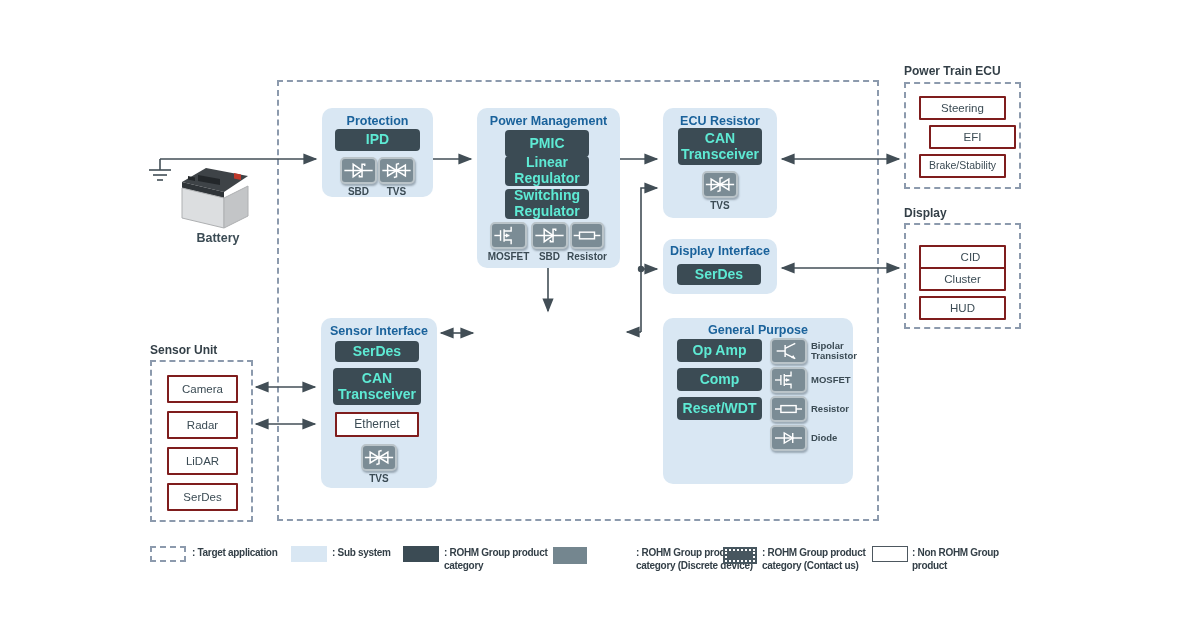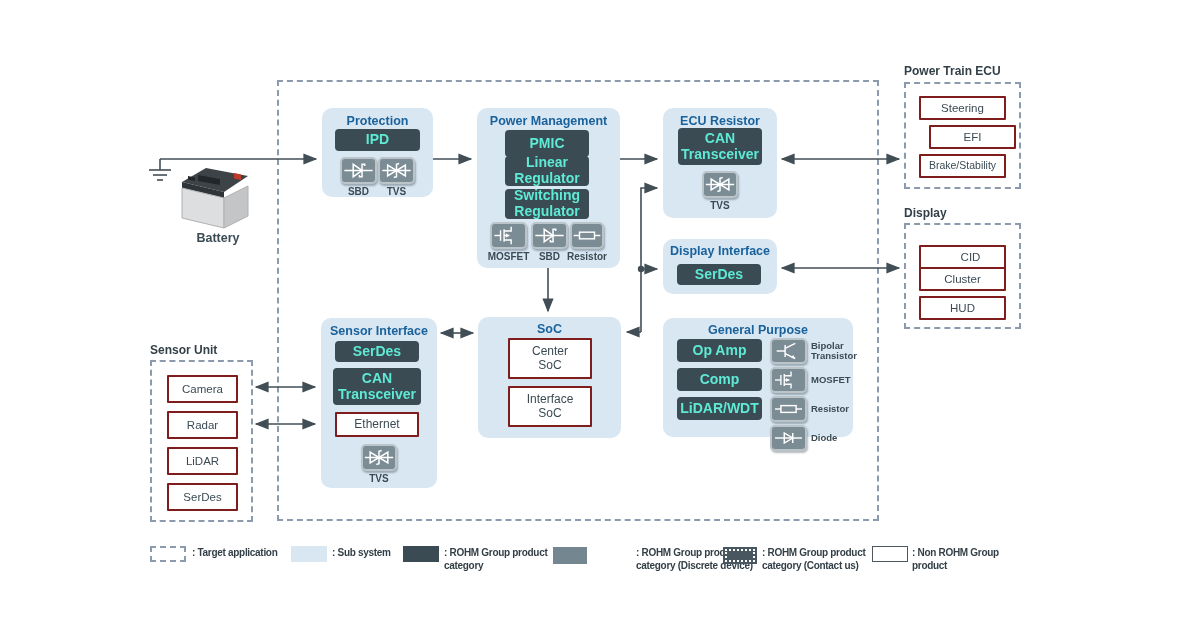--- a/index.html
+++ b/index.html
@@ -195,31 +195,26 @@
     <div class="dark" style="left:12px;top:50px;width:88px;height:37px;padding:0 8px;box-sizing:border-box;">CAN Transceiver</div>
     <div class="wbox" style="left:14px;top:94px;width:84px;height:25px;font-size:12px;">Ethernet</div>
     <div class="ic" style="left:40px;top:126px;width:36px;height:27px;">
         <svg viewBox="0 0 36 26">
           <use href="#sym-tvs"></use>
         </svg>
       </div>
     <div class="ic-lab" style="left:40px;top:155px;width:36px;">TVS</div>
   </div>
 
-  <div class="blk" style="left:478px;top:317px;width:143px;height:121px;">
-    <div class="blk-title" style="top:5px;">SoC</div>
-    <div class="wbox soc-box" style="left:30px;top:21px;width:84px;height:41px;">Center SoC</div>
-    <div class="wbox soc-box" style="left:30px;top:69px;width:84px;height:41px;">Interface SoC</div>
-  </div>
-
-  <div class="blk" style="left:663px;top:318px;width:190px;height:119px;">
+
+  <div class="blk" style="left:663px;top:318px;width:190px;height:166px;">
     <div class="blk-title" style="top:5px;">General Purpose</div>
     <div class="dark" style="left:14px;top:21px;width:85px;height:23px;">Op Amp</div>
     <div class="dark" style="left:14px;top:50px;width:85px;height:23px;">Comp</div>
-    <div class="dark" style="left:14px;top:79px;width:85px;height:23px;">LiDAR/WDT</div>
+    <div class="dark" style="left:14px;top:79px;width:85px;height:23px;">Reset/WDT</div>
     <div class="ic" style="left:107px;top:20px;width:37px;height:26px;">
         <svg viewBox="0 0 36 26">
           <use href="#sym-bjt"></use>
         </svg>
       </div>
     <div class="ic" style="left:107px;top:49px;width:37px;height:26px;">
         <svg viewBox="0 0 36 26">
           <use href="#sym-mosfet"></use>
         </svg>
       </div>

